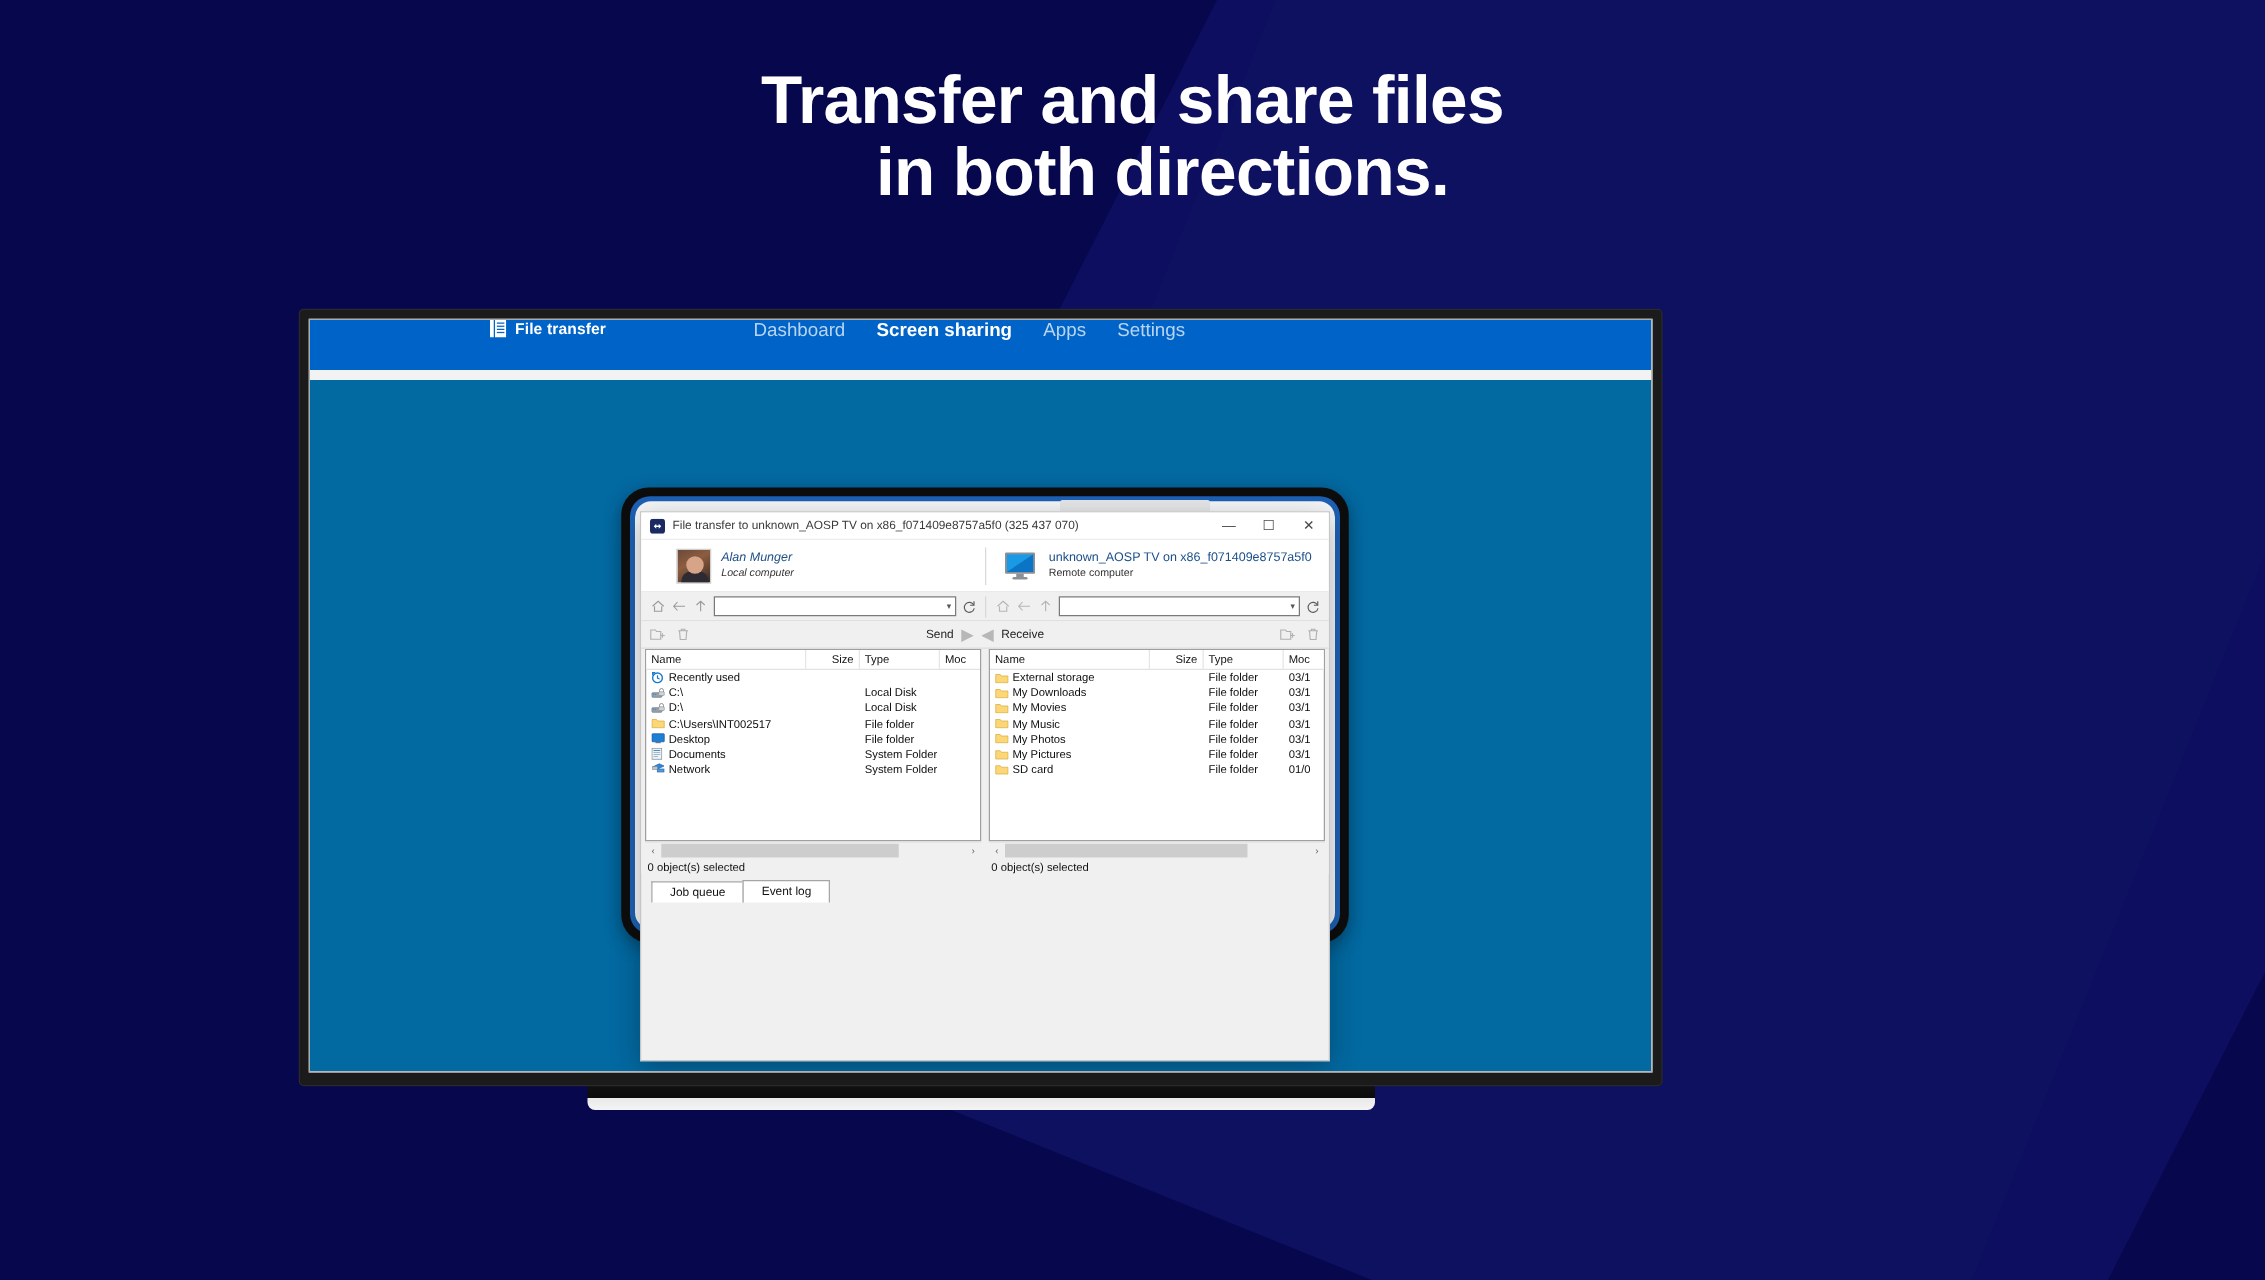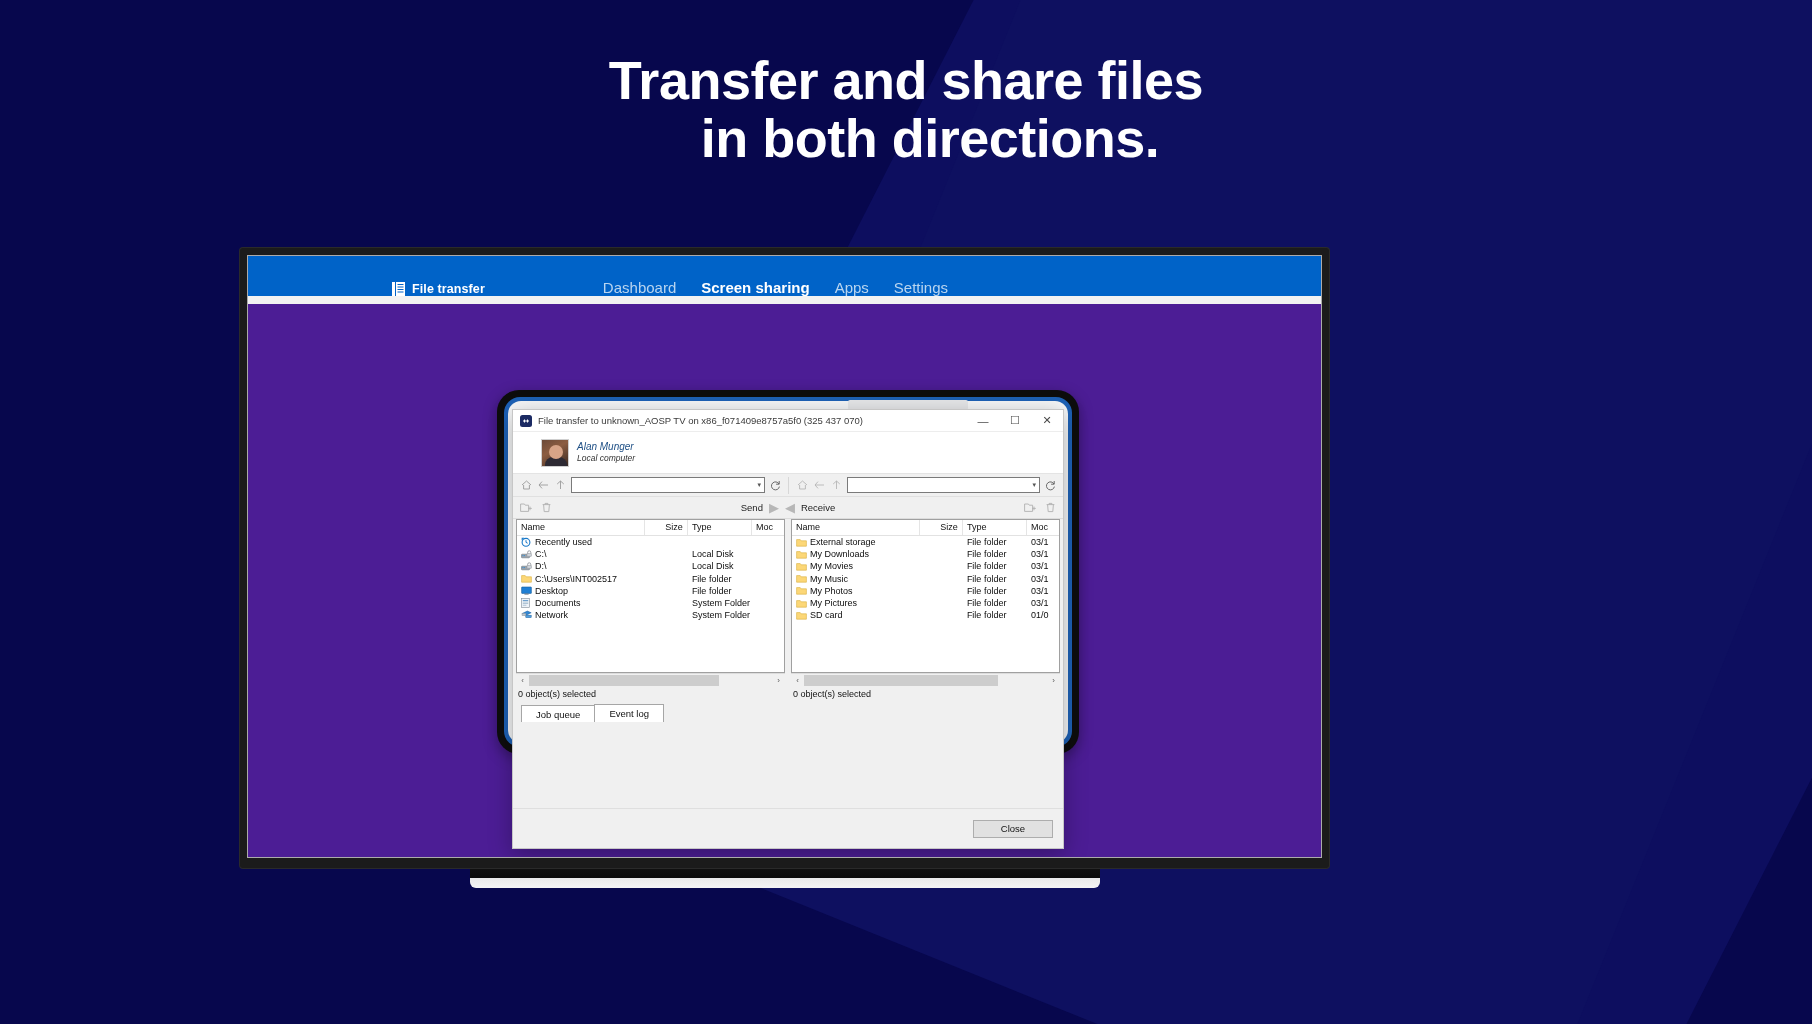--- a/index.html
+++ b/index.html
@@ -73,41 +73,41 @@
     border-radius: 0 0 6px 6px;
     z-index: 2;
   }
 
   
   #tv-topbar {
     position: relative;
     height: 40px;
     background: #0063c8;
     display: flex;
-    align-items: flex-end;
+    align-items: flex-start;
     color: #ffffff;
   }
   #tv-brand {
     display: flex; align-items: center; gap: 7px;
     margin-left: 144px;
     font-size: 12.5px; font-weight: bold;
     letter-spacing: .1px;
   }
   #tv-brand svg { display:block; }
   #tv-nav {
     display: flex; align-items: center; gap: 25px;
     margin-left: 118px;
     font-size: 15px;
   }
   #tv-nav .nav-item { color: #b8d5f0; cursor: pointer; white-space: nowrap; }
   #tv-nav .nav-item.active { color: #ffffff; font-weight: bold; }
   #tv-body {
     position: absolute;
     left: 0; right: 0; top: 48px; bottom: 0;
-    background: #4c1d95;
+    background: #0369a1;
   }
 
   
   #tv-device {
     position: absolute;
     left: 249px; top: 86px;
     width: 582px; height: 364px;
     background: #0d0d0d;
     border-radius: 22px;
     box-shadow: 0 4px 14px rgba(0,0,0,.35);
@@ -388,20 +388,35 @@
         </div>
 
         <div id="ft-identities">
           <div class="ident left">
             <span class="ident-avatar"></span>
             <span class="ident-text">
               <span class="ident-name" style="display:block">Alan Munger</span>
               <span class="ident-sub" style="display:block">Local computer</span>
             </span>
           </div>
+          <div class="ident right">
+            <span class="ident-monitor">
+              <svg width="26" height="23" viewBox="0 0 26 23">
+                <rect x="1" y="1" width="24" height="17" rx="1" fill="#8b9097"></rect>
+                <rect x="2.5" y="2.5" width="21" height="14" fill="#1a9ae5"></rect>
+                <path d="M2.5 16.5 L23.5 2.5 L23.5 16.5 Z" fill="#0b74c4"></path>
+                <rect x="10" y="18" width="6" height="3" fill="#8b9097"></rect>
+                <rect x="7" y="20.5" width="12" height="2" rx="1" fill="#8b9097"></rect>
+              </svg>
+            </span>
+            <span class="ident-text">
+              <span class="ident-name rem" style="display:block">unknown_AOSP TV on x86_f071409e8757a5f0</span>
+              <span class="ident-sub" style="display:block">Remote computer</span>
+            </span>
+          </div>
         </div>
 
         <div id="ft-pathrow">
           <div class="path-half left">
             <span class="nav-icn">
               <svg width="11" height="10" viewBox="0 0 11 10">
                   <path d="M1 5 L5.5 1 L10 5 M2.6 5 L2.6 9 L8.4 9 L8.4 5" fill="none" stroke="#9a9a9a" stroke-width="0.9"></path>
                 </svg>
             </span>
             <span class="nav-icn">
@@ -730,20 +745,17 @@
             <div class="pane-status">0 object(s) selected</div>
           </div>
         </div>
 
         <div id="ft-tabs">
           <span class="ft-tab">Job queue</span>
           <span class="ft-tab active">Event log</span>
         </div>
 
 
-        <div id="ft-footer">
-          <span id="ft-close-btn">Close</span>
-        </div>
 
       </div>
     </div>
   </div>
 </div>
 
 </body></html>

